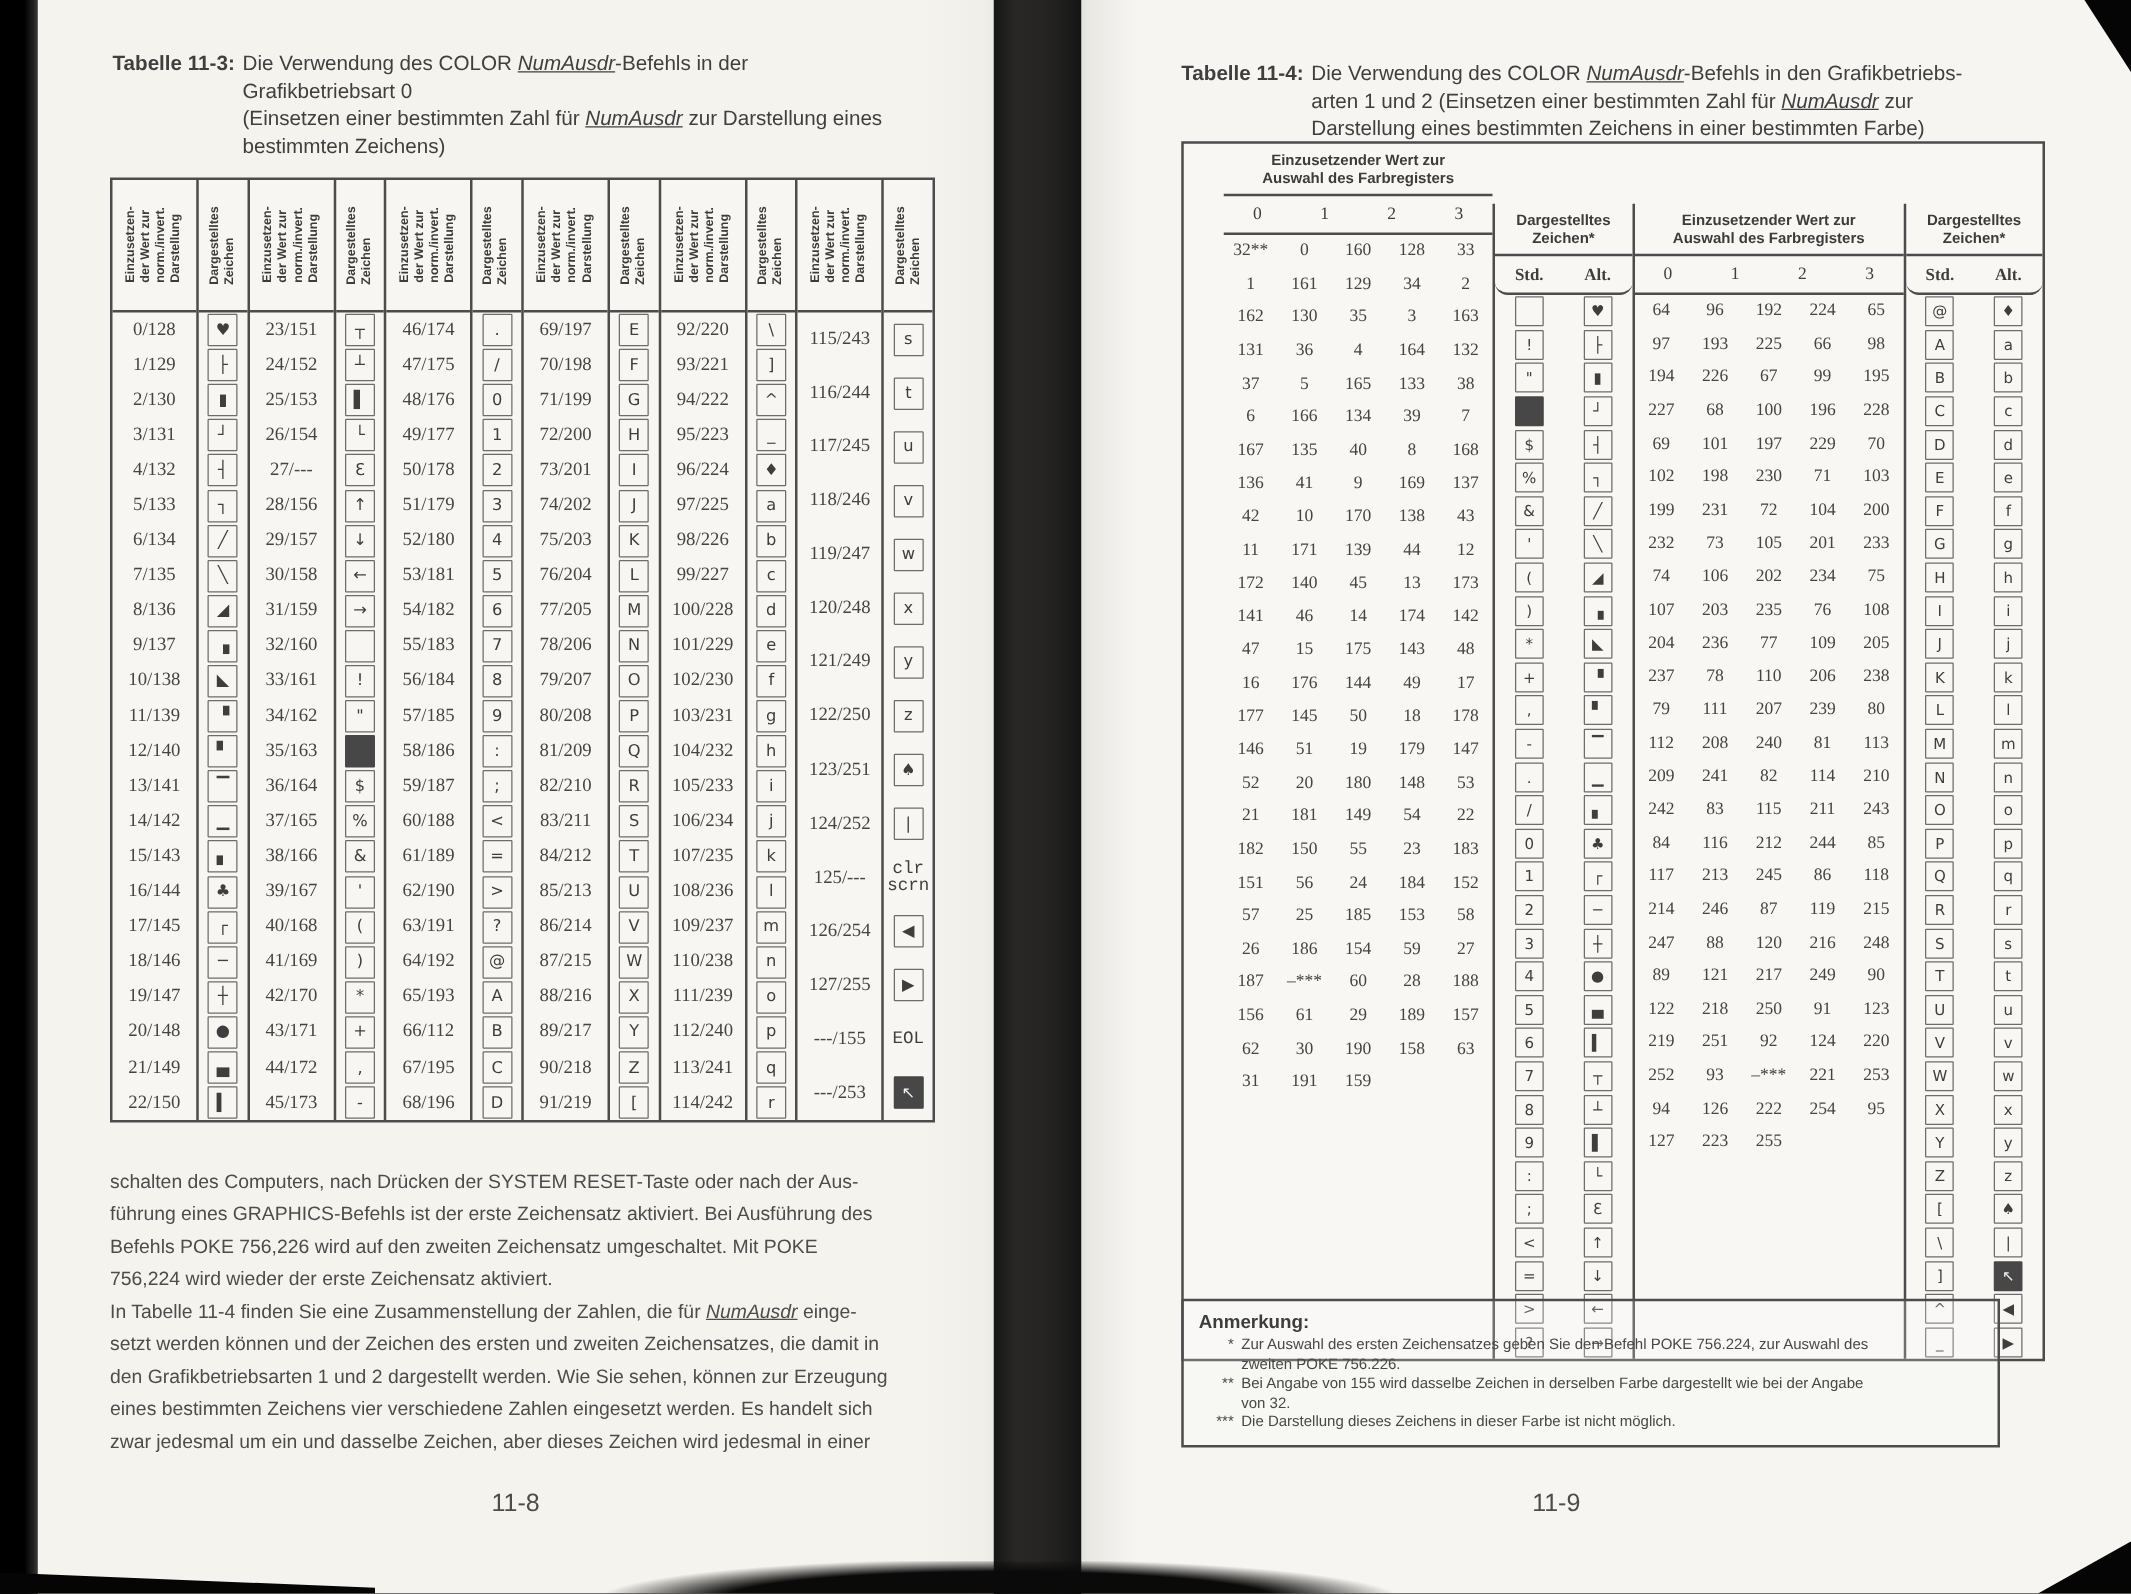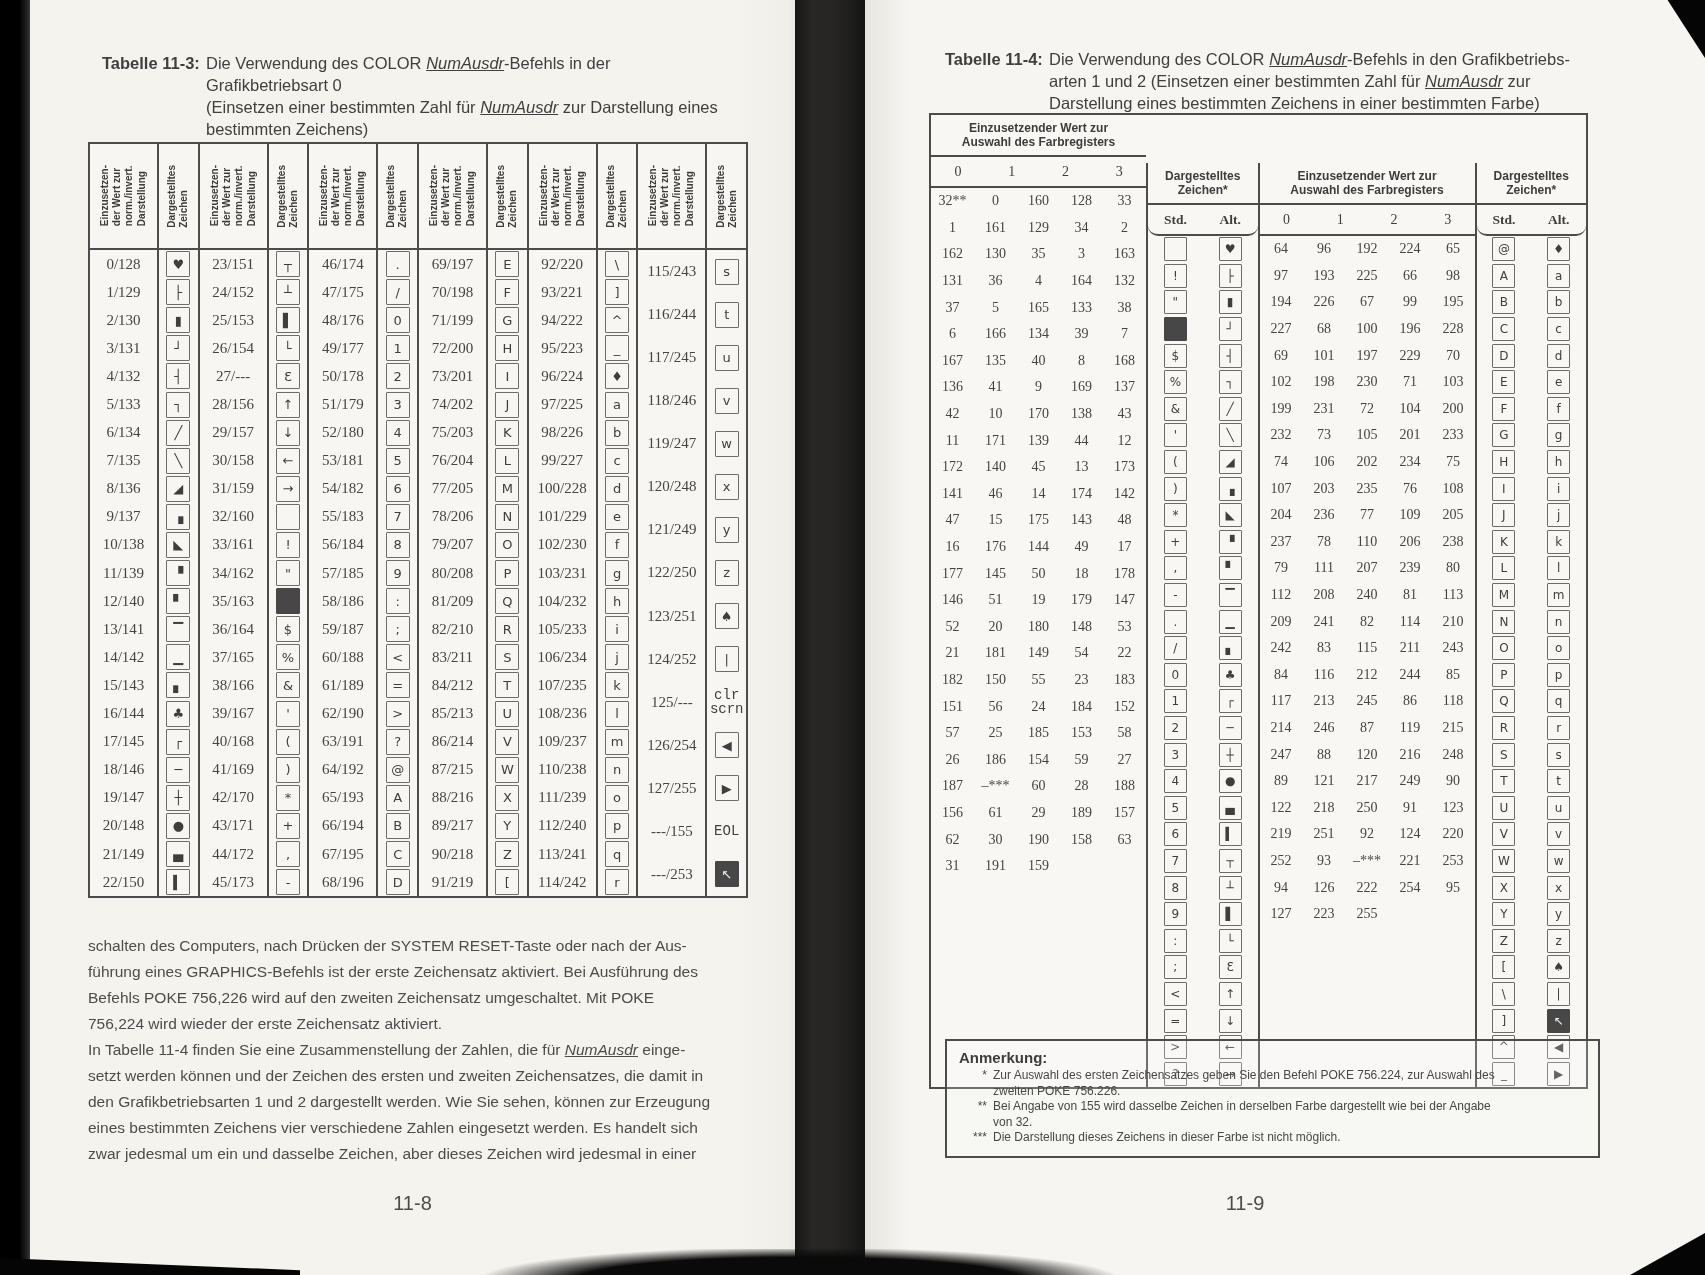--- a/index.html
+++ b/index.html
@@ -37,22 +37,22 @@
   .gcell{flex:1;display:flex;align-items:center;justify-content:center;}
   .gbox{width:22px;height:24px;border:1.5px solid #6c6c6c;border-radius:1px;display:flex;align-items:center;justify-content:center;
         font-family:"DejaVu Sans","DejaVu Sans Mono",sans-serif;font-size:13px;color:#3e3e3e;}
   .gbox.inv{background:#474747;border-color:#474747;color:#f1f1ef;}
   .gcell.txt{font-family:Liberation Mono, monospace;font-size:14px;color:#3e3e3e;white-space:pre-line;text-align:center;line-height:14px;}
   
   .bodytext{position:absolute;left:58px;top:933px;width:654px;font-size:15.5px;line-height:26px;
             color:#4c4c4c;text-align:justify;}
   .pagenum{position:absolute;font-size:20px;color:#4c4c4c;}
   
-  .rtable{position:absolute;left:64px;top:113px;width:655px;display:flex;
-          border:2px solid #4c4c4c;background:rgba(255,255,255,.25);}
+  .rtable{position:absolute;left:80px;top:113px;width:655px;display:flex;
+          border:2px solid #4c4c4c;background:rgba(255,255,255,.25);padding-left:32px;}
   .rsec{display:flex;flex-direction:column;}
   .rsec + .rsec{border-left:2px solid #4c4c4c;margin-top:48px;}
   .rsec.rnum{width:215px;}
   .rsec.rchar{flex:1;}
   .ghead{height:40px;border-bottom:2px solid #4c4c4c;display:flex;align-items:center;justify-content:center;
          font-size:12px;font-weight:bold;color:#3c3c3c;text-align:center;white-space:pre-line;line-height:14px;}
   .shead{height:29px;border-bottom:2px solid #4c4c4c;display:grid;align-items:center;
          font-family:"Liberation Serif",serif;font-size:14px;color:#3e3e3e;}
   .shead.n4{grid-template-columns:repeat(4,1fr);}
   .shead.n2{grid-template-columns:repeat(2,1fr);font-weight:bold;font-size:13.5px;border-radius:10px;}
@@ -70,21 +70,21 @@
   .note{display:flex;font-size:12px;line-height:15.5px;color:#474747;}
   .note .mark{width:28px;flex-shrink:0;text-align:right;padding-right:6px;}
   i{font-style:italic;text-decoration:underline;}
 </style>
 </head>
 <body>
 
 <div class="scan">
 
   <div class="page left">
-    <div class="titlebox" style="left:60px;top:52px;margin-left:12px;">
+    <div class="titlebox" style="left:60px;top:40px;">
       <div class="tlabel">Tabelle 11-3:</div>
       <div class="tlines">Die Verwendung des COLOR <i>NumAusdr</i>-Befehls in der<br>Grafikbetriebsart 0<br>(Einsetzen einer bestimmten Zahl für <i>NumAusdr</i> zur Darstellung eines<br>bestimmten Zeichens)</div>
     </div>
     <div class="ltable">
         <div class="lcol vcol">
           <div class="lhead">
             <span class="rot">Einzusetzen-
 der Wert zur
 norm./invert.
 Darstellung</span>
@@ -314,21 +314,21 @@
           <div class="vcell">56/184</div>
           <div class="vcell">57/185</div>
           <div class="vcell">58/186</div>
           <div class="vcell">59/187</div>
           <div class="vcell">60/188</div>
           <div class="vcell">61/189</div>
           <div class="vcell">62/190</div>
           <div class="vcell">63/191</div>
           <div class="vcell">64/192</div>
           <div class="vcell">65/193</div>
-          <div class="vcell">66/194</div>
+          <div class="vcell">66/112</div>
           <div class="vcell">67/195</div>
           <div class="vcell">68/196</div>
         </div>
         <div class="lcol ccol">
           <div class="lhead">
             <span class="rot">Dargestelltes
 Zeichen</span>
           </div>
           <div class="gcell">
             <span class="gbox">.</span>

